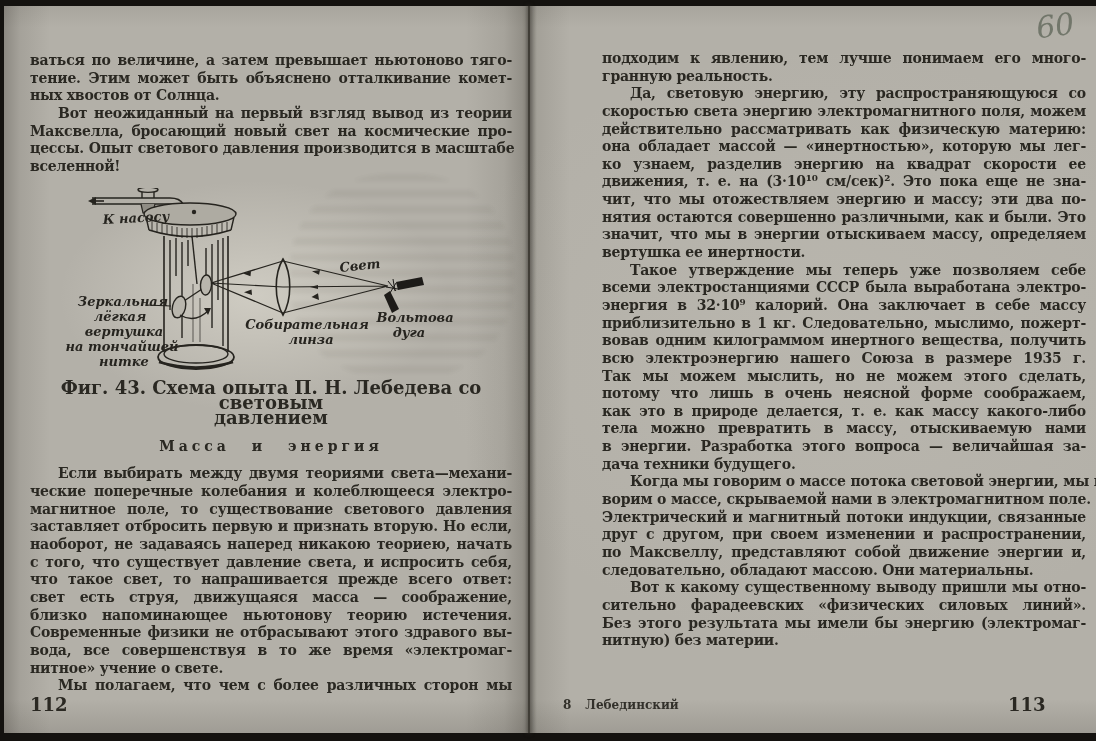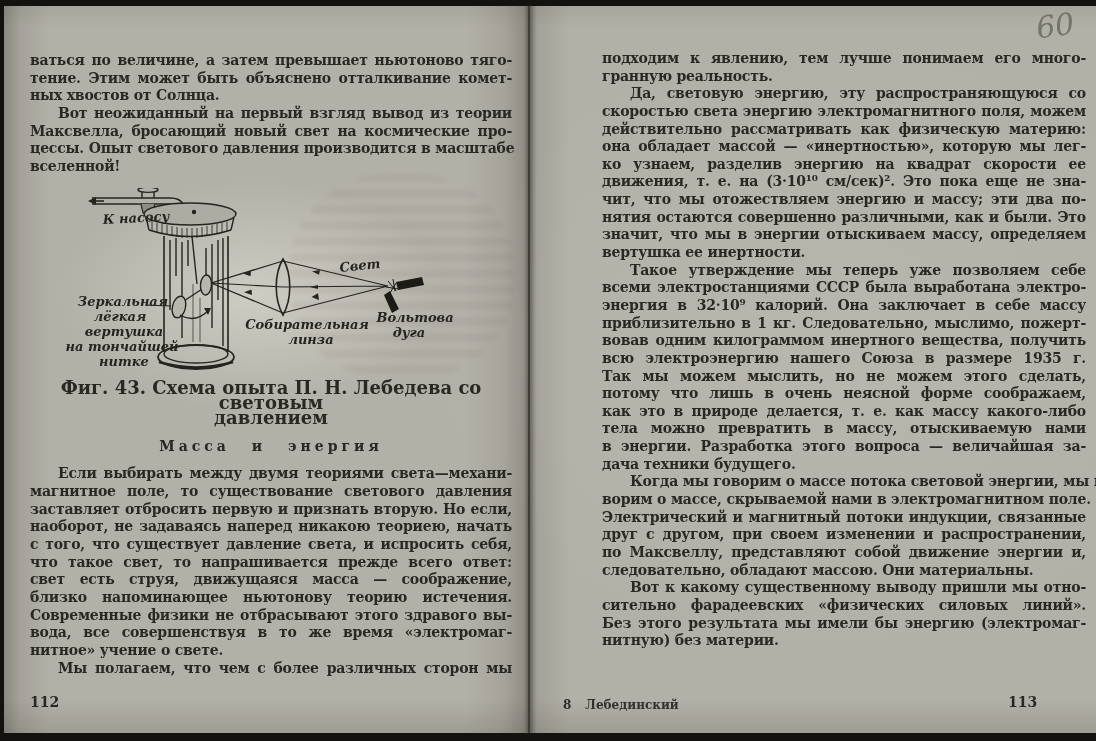--- a/index.html
+++ b/index.html
@@ -33,21 +33,21 @@
     letter-spacing:-0.2px;
     text-align:justify;text-align-last:justify;
     white-space:nowrap;overflow:visible;
   }
   .bl.end{text-align-last:left;}
   .bl.ind{text-indent:28px;}
   .figure-wrap{position:relative;width:480px;height:192px;margin-top:13px;}
   .caption{margin-top:0;text-align:center;font-size:18px;font-weight:bold;line-height:15px;color:#2a2822;}
   .heading{margin-top:13px;text-align:center;font-size:14px;font-weight:bold;letter-spacing:4px;word-spacing:13px;color:#2a2822;height:19px;}
   .bottom-block{margin-top:8px;}
-  .pagenum{position:absolute;font-size:14px;font-weight:bold;color:#2a2822;}
+  .pagenum{position:absolute;font-size:18px;font-weight:bold;color:#2a2822;}
   #pn-left{left:26px;top:688px;}
   #pn-right{left:1004px;top:688px;}
   .footer-run{position:absolute;left:559px;top:692px;font-size:12px;font-weight:bold;color:#32302a;text-align:right;}
   .footer-run .num{margin-right:14px;}
   .handwritten{
     position:absolute;left:1032px;top:2px;font-size:30px;font-style:italic;
     color:rgba(96,102,90,0.78);transform:rotate(-8deg);font-weight:normal;
   }
   svg text{font-family:"DejaVu Serif","Liberation Serif",serif;fill:#26241f;}
   .fig-label{font-size:13px;font-style:italic;font-weight:bold;}
@@ -158,20 +158,21 @@
 
     <div class="caption">
       <div>Фиг. 43. Схема опыта П. Н. Лебедева со световым</div>
       <div>давлением</div>
     </div>
 
     <div class="heading">Масса и энергия</div>
 
     <div class="bottom-block" id="left-bottom-lines">
         <div class="bl ind">Если выбирать между двумя теориями света—механи-</div>
+        <div class="bl">ческие поперечные колебания и колеблющееся электро-</div>
         <div class="bl">магнитное поле, то существование светового давления</div>
         <div class="bl">заставляет отбросить первую и признать вторую. Но если,</div>
         <div class="bl">наоборот, не задаваясь наперед никакою теориею, начать</div>
         <div class="bl">с того, что существует давление света, и испросить себя,</div>
         <div class="bl">что такое свет, то напрашивается прежде всего ответ:</div>
         <div class="bl">свет есть струя, движущаяся масса — соображение,</div>
         <div class="bl">близко напоминающее ньютонову теорию истечения.</div>
         <div class="bl">Современные физики не отбрасывают этого здравого вы-</div>
         <div class="bl">вода, все совершенствуя в то же время «электромаг-</div>
         <div class="bl end">нитное» учение о свете.</div>

